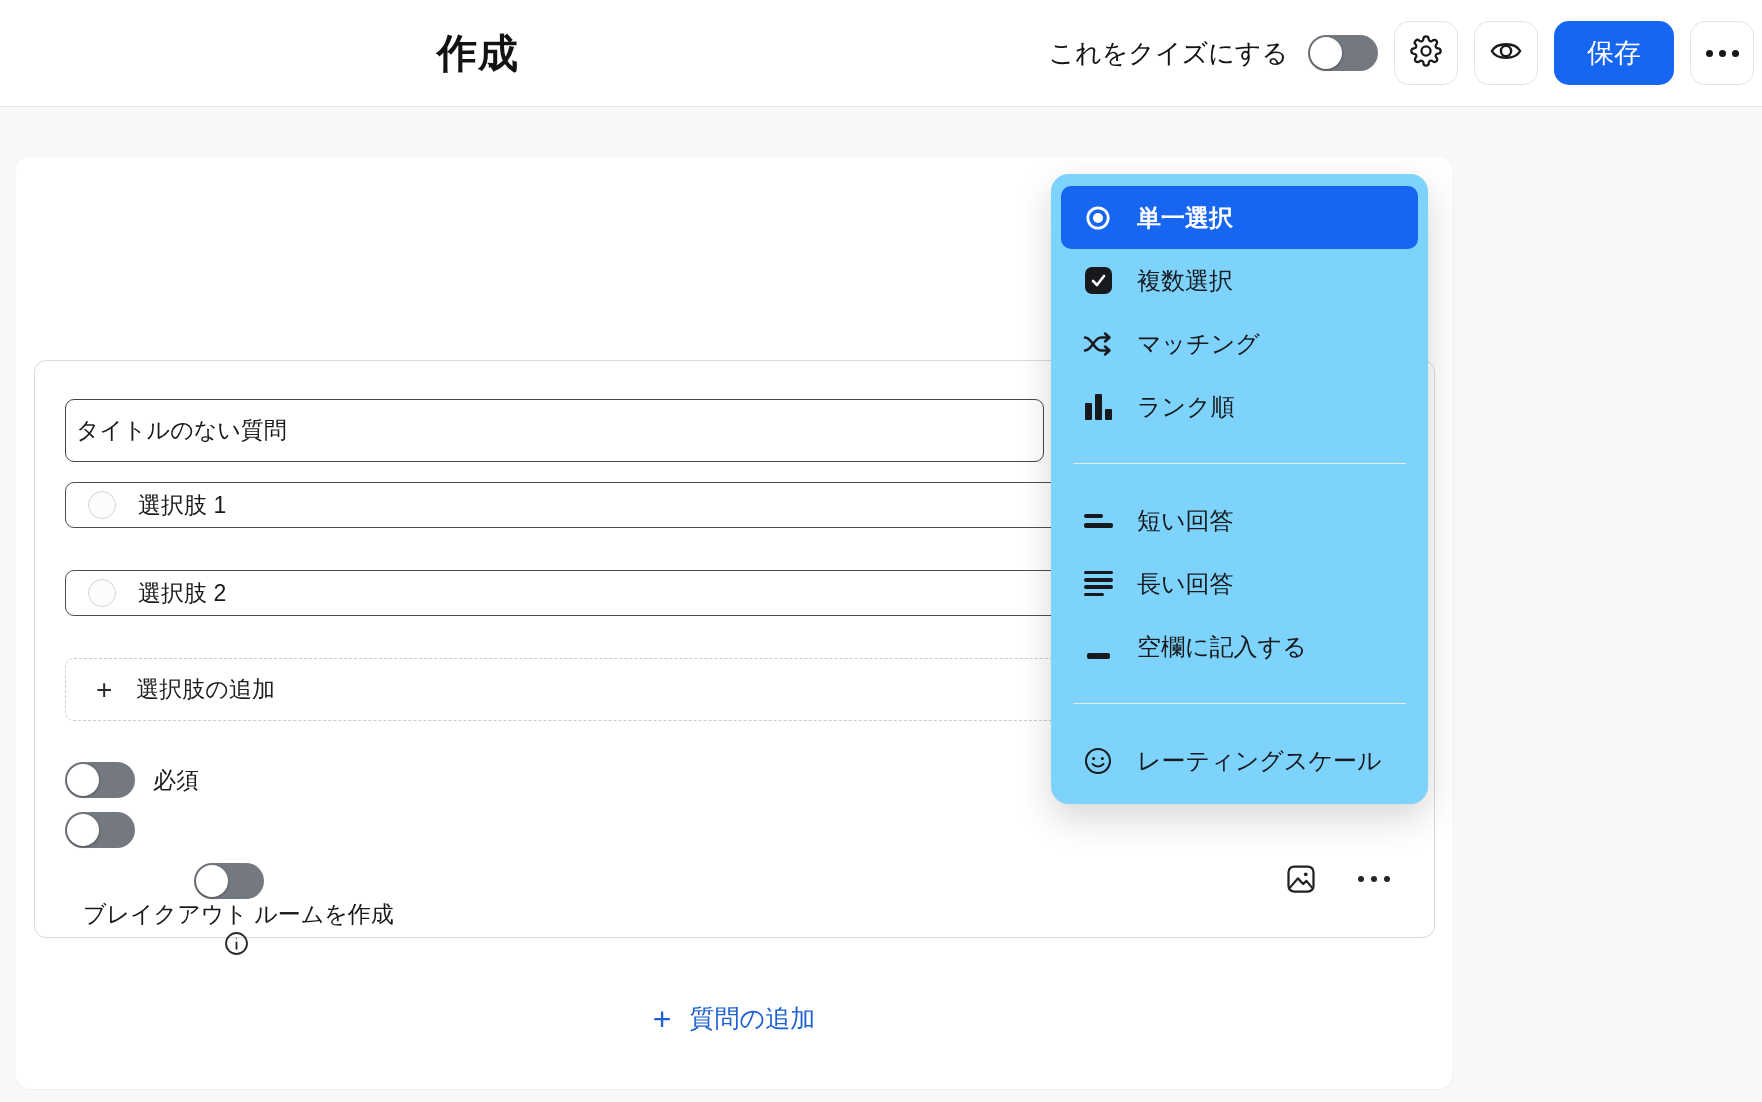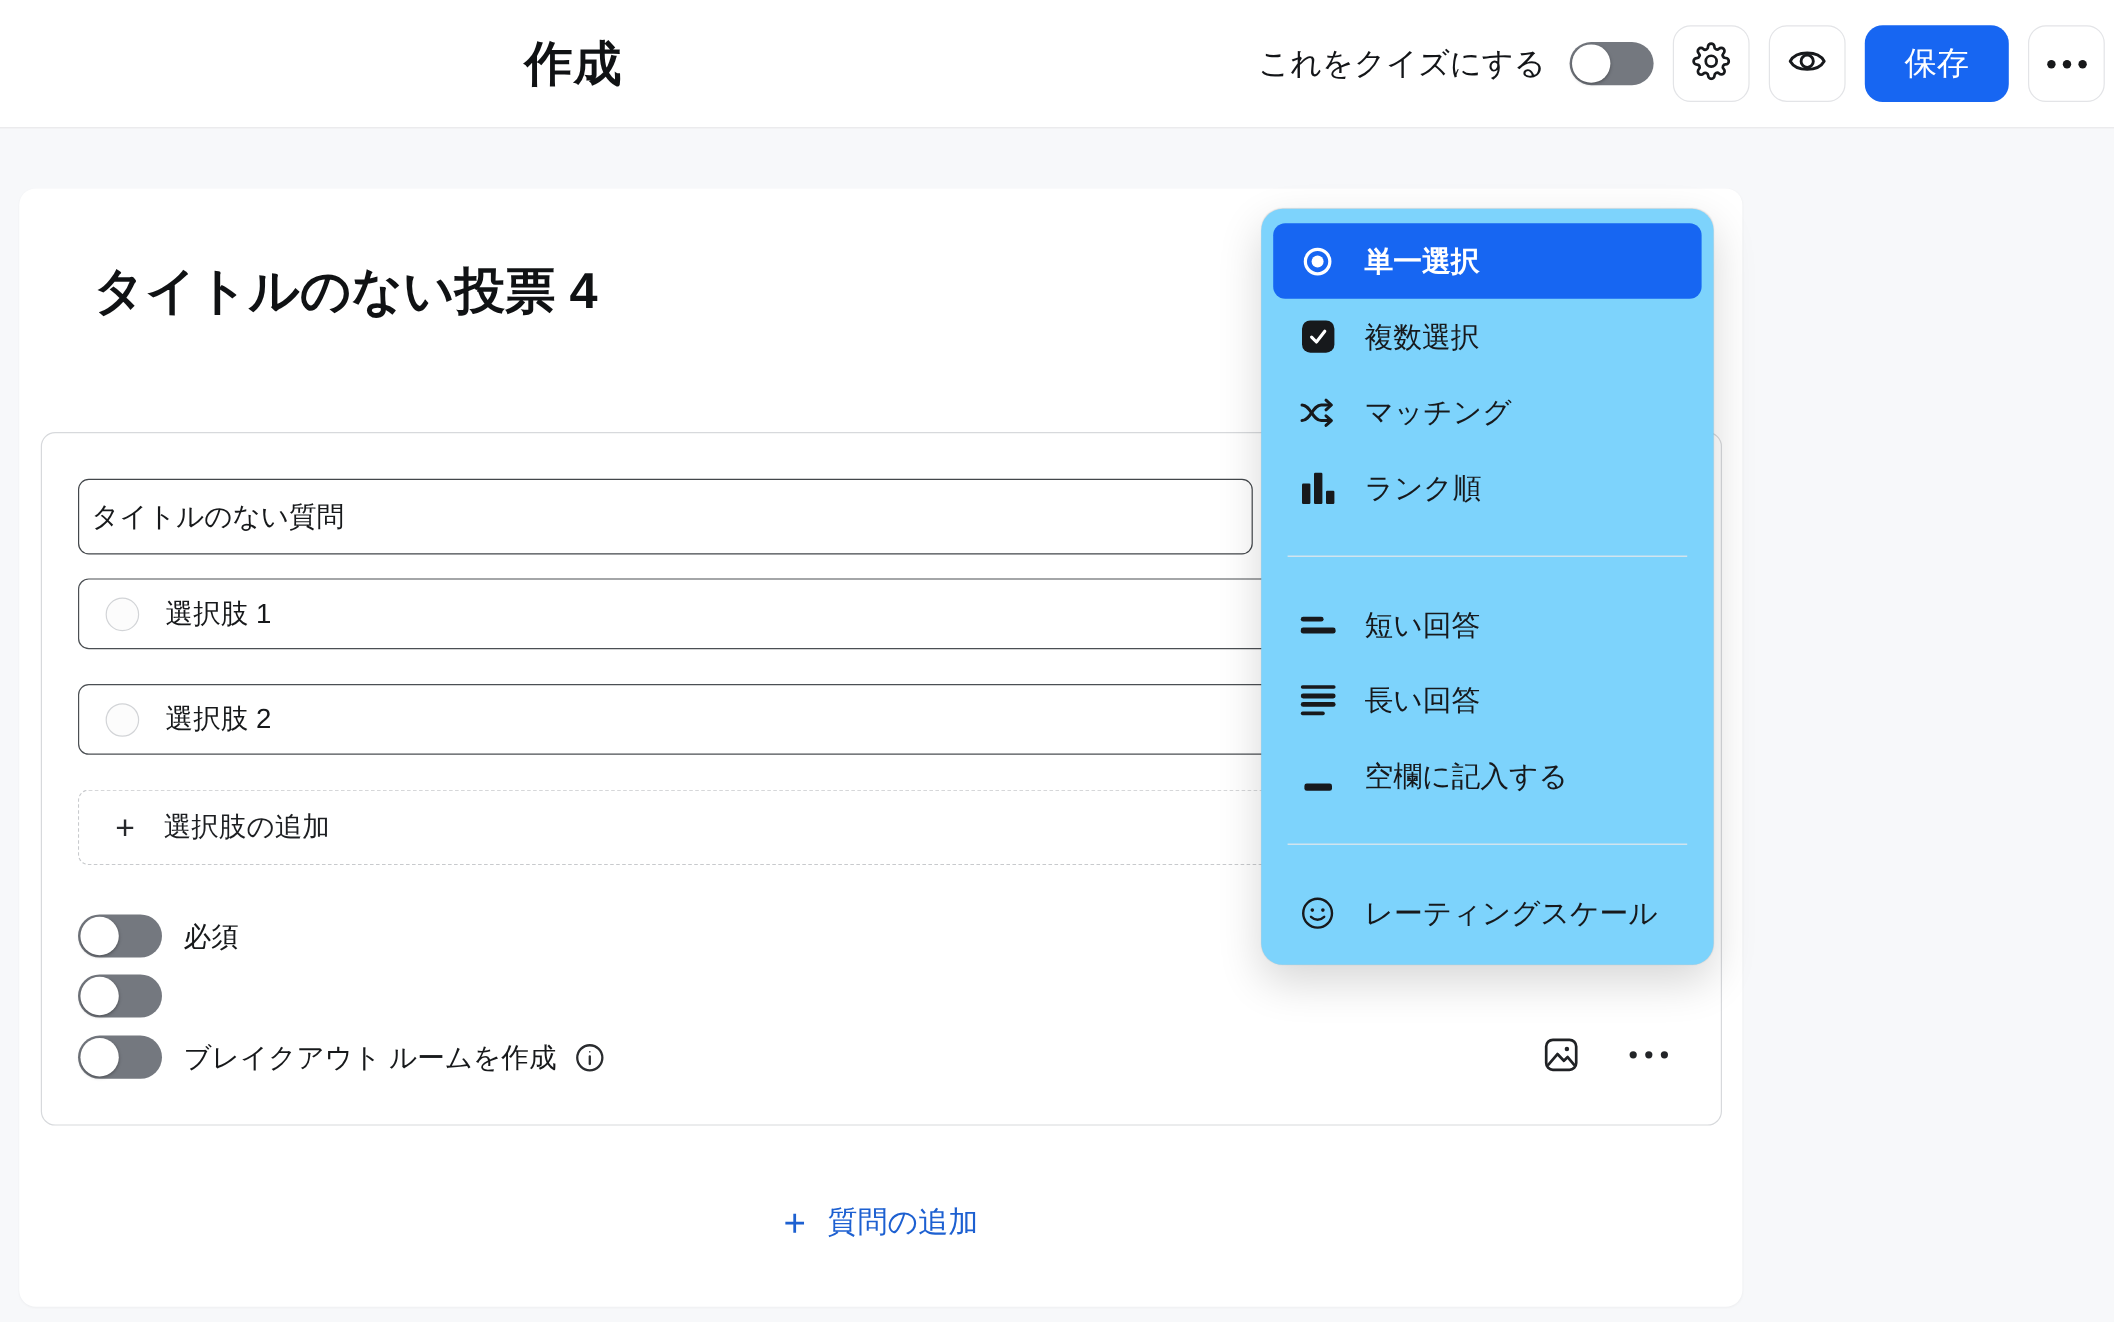--- a/index.html
+++ b/index.html
@@ -64,21 +64,21 @@
     position:absolute; left:18px; top:203px; width:1401px; height:578px;
     background:#fff; border:1.5px solid #d7d9dc; border-radius:12px;
   }
   .question-input {
     position:absolute; left:30px; top:38px; width:979px; height:63px;
     border:1.7px solid #43474b; border-radius:9px;
     display:flex; align-items:center; padding-left:10px;
     font-size:23px; color:#17191b; background:#fff; cursor:text;
   }
   .option-row {
-    position:absolute; left:30px; width:1341px; height:59px;
+    position:absolute; left:30px; width:1341px; height:46px;
     border:1.7px solid #4b4f53; border-radius:9px;
     display:flex; align-items:center; gap:22px; padding-left:22px;
     font-size:23px; color:#17191b; background:#fff;
   }
   .radio-circle {
     width:28px; height:28px; border-radius:50%;
     border:1.7px solid #d2d4d7; background:#fcfcfc; flex:0 0 auto;
   }
   .add-option {
     position:absolute; left:30px; top:297px; width:1341px; height:63px;
@@ -167,21 +167,20 @@
       <span class="dots">
           <span></span>
           <span></span>
           <span></span>
         </span>
     </div>
   </div>
 </div>
 
 <div class="poll-card">
-  <div class="poll-title">タイトルのない投票 4</div>
 
   <div class="question-card">
     <div class="question-input">タイトルのない質問</div>
 
     <div class="option-row" style="top:121px;">
       <span class="radio-circle"></span>
       <span>選択肢 1</span>
     </div>
     <div class="option-row" style="top:209px;">
       <span class="radio-circle"></span>
@@ -197,21 +196,21 @@
       <div class="toggle">
           <div class="knob"></div>
         </div>
       <span class="t-label">必須</span>
     </div>
     <div class="toggle-row" style="top:451px;">
       <div class="toggle">
           <div class="knob"></div>
         </div>
     </div>
-    <div class="toggle-row" style="top:502px;">
+    <div class="toggle-row" style="top:502px;flex-direction:column;">
       <div class="toggle">
           <div class="knob"></div>
         </div>
       <span class="t-label">ブレイクアウト ルームを作成</span>
       <span class="info">
         <svg width="27" height="27" viewBox="0 0 24 24" fill="none" stroke="#2a2c2f" stroke-width="1.7" stroke-linecap="round">
           <circle cx="12" cy="12" r="9.3"></circle>
           <line x1="12" y1="11" x2="12" y2="16.6"></line>
           <circle cx="12" cy="7.6" r="0.6" fill="#2a2c2f" stroke="none"></circle>
         </svg>

